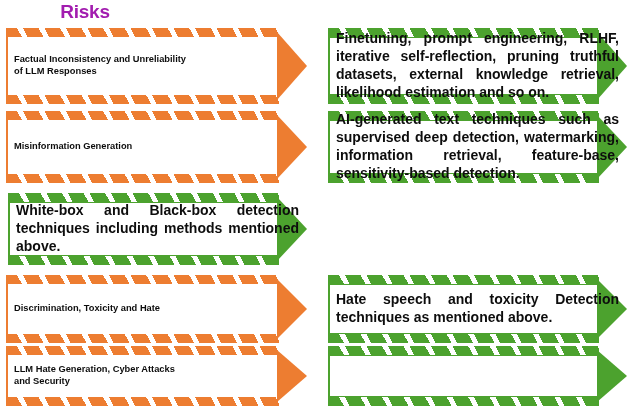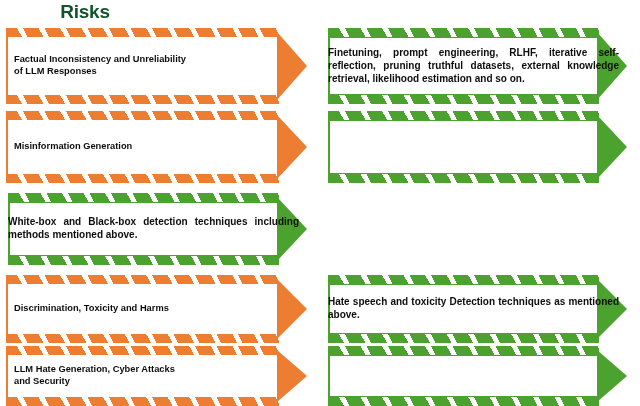--- a/index.html
+++ b/index.html
@@ -28,21 +28,21 @@
     left: 0;
     width: 640px;
     height: 28px;
     display: flex;
   }
   .heading {
     flex: 0 0 320px;
     text-align: center;
     font-size: 19px;
     font-weight: bold;
-    color: #14532d;
+    color: #a21caf;
     line-height: 24px;
     letter-spacing: -0.2px;
   }
   .heading.left  { padding-right: 150px; box-sizing: border-box; }
   .heading.right { padding-left: 8px;   box-sizing: border-box; margin-top: 39px; }
 
   
   .rows {
     position: absolute;
     top: 28px;
@@ -141,21 +141,21 @@
     left: 7px;
     right: 6px;
     top: 50%;
     transform: translateY(-50%);
     color: #0d0d0d;
     font-weight: bold;
     line-height: 1.28;
     white-space: pre-line;
   }
   .cell.left  .banner-text { font-size: 9.3px; text-align: left;  left: 8px; }
-  .cell.right .banner-text { font-size: 10px; text-align: justify; text-align-last: left; left: 0; right: 8px; }
+  .cell.right .banner-text { font-size: 14px; text-align: justify; text-align-last: left; left: 8px; right: 8px; }
 
   .left-theme  { --c: #ED7D31; }
   .right-theme { --c: #4CA22E; }
 </style>
 </head>
 <body>
 
 <div class="page">
 
   <div class="headings">
@@ -204,20 +204,21 @@
         </div>
       </div>
       <div class="cell right right-theme" style="--c: #4CA22E;">
         <div class="banner">
           <div class="banner-body">
             <div class="band top"></div>
             <div class="middle thin-frame"></div>
             <div class="band bottom"></div>
           </div>
           <div class="head"></div>
+          <div class="banner-text">AI-generated text techniques such as supervised deep detection, watermarking, information retrieval, feature-base, sensitivity-based detection.</div>
         </div>
       </div>
     </div>
 
     <div class="row" data-row="2">
       <div class="cell right right-theme" style="--c: #4CA22E;">
         <div class="banner">
           <div class="banner-body">
             <div class="band top"></div>
             <div class="middle thin-frame"></div>
@@ -231,21 +232,21 @@
 
     <div class="row" data-row="3">
       <div class="cell left left-theme" style="--c: #ED7D31;">
         <div class="banner">
           <div class="banner-body">
             <div class="band top"></div>
             <div class="middle"></div>
             <div class="band bottom"></div>
           </div>
           <div class="head"></div>
-          <div class="banner-text">Discrimination, Toxicity and Harms</div>
+          <div class="banner-text">Discrimination, Toxicity and Hate</div>
         </div>
       </div>
       <div class="cell right right-theme" style="--c: #4CA22E;">
         <div class="banner">
           <div class="banner-body">
             <div class="band top"></div>
             <div class="middle thin-frame"></div>
             <div class="band bottom"></div>
           </div>
           <div class="head"></div>

